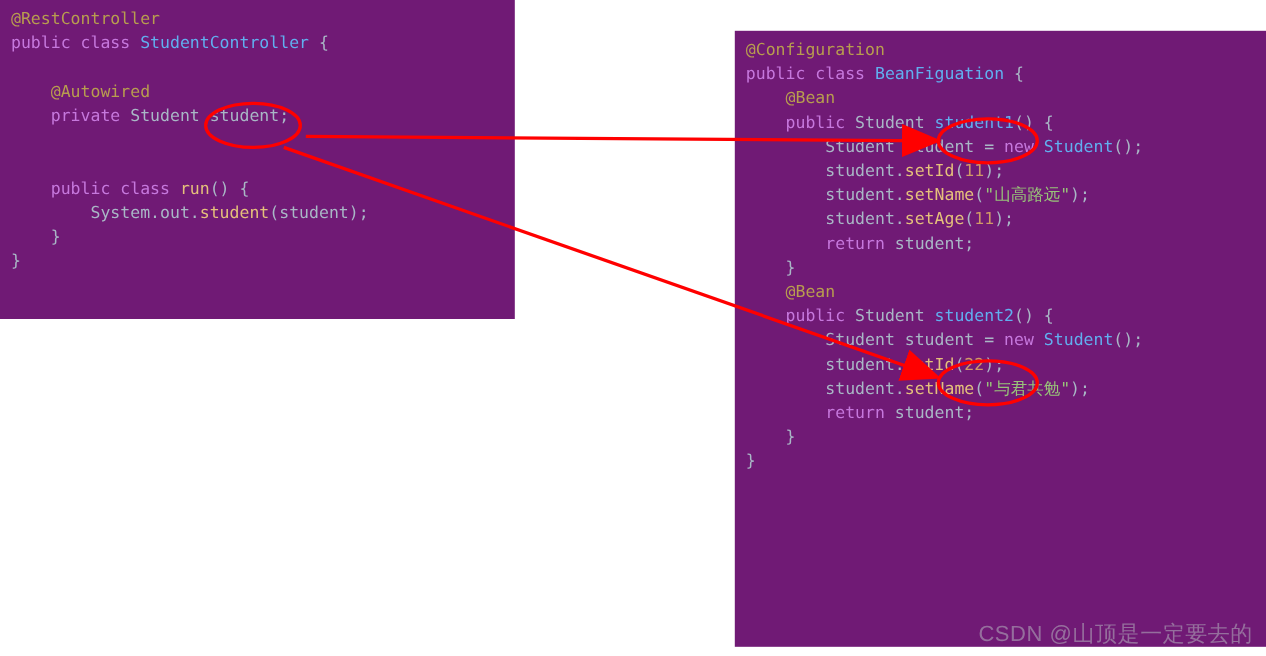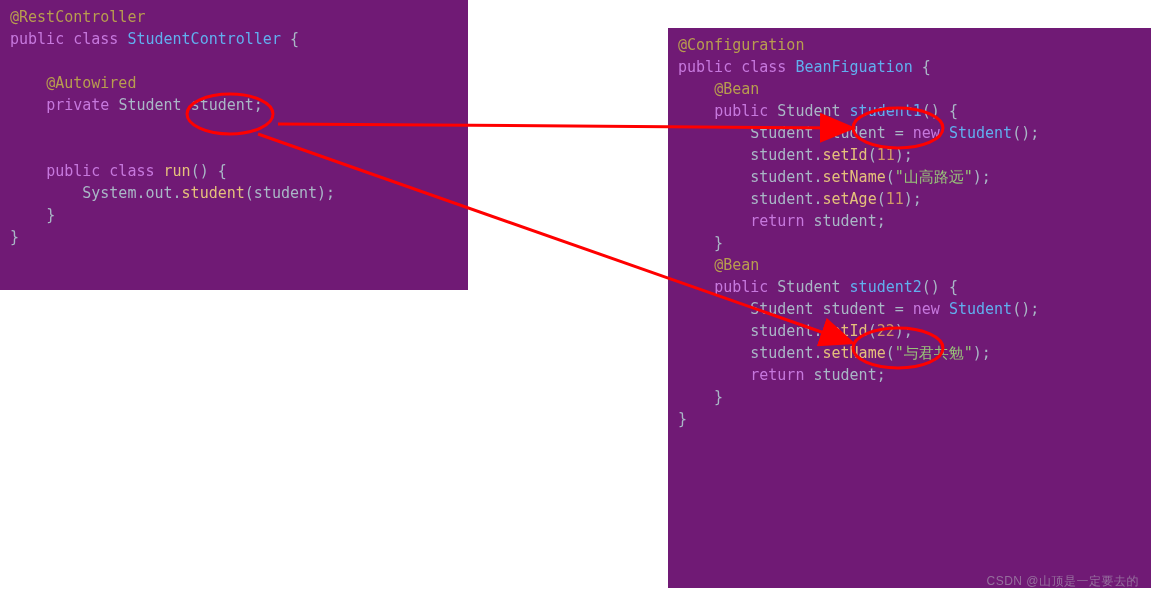--- a/index.html
+++ b/index.html
@@ -40,21 +40,21 @@
   .kw-fn    { color: #61afef; margin-top: 35px; }       
   .kw-fn2   { color: #e5c07b; margin-top: 48px; }       
   .kw-str   { color: #98c379; }       
   .kw-num   { color: #d19a66; }       
   .kw-sys   { color: #a9b7c6; }
   .watermark {
     position: absolute;
     right: 12px;
     bottom: 6px;
     font-family: sans-serif;
-    font-size: 12px;
+    font-size: 20px;
     color: rgba(180,180,190,0.55);
     letter-spacing: 0.5px;
   }
   svg.overlay {
     position: absolute;
     left: 0; top: 0;
     width: 1151px; height: 596px;
     pointer-events: none;
   }
 </style>

